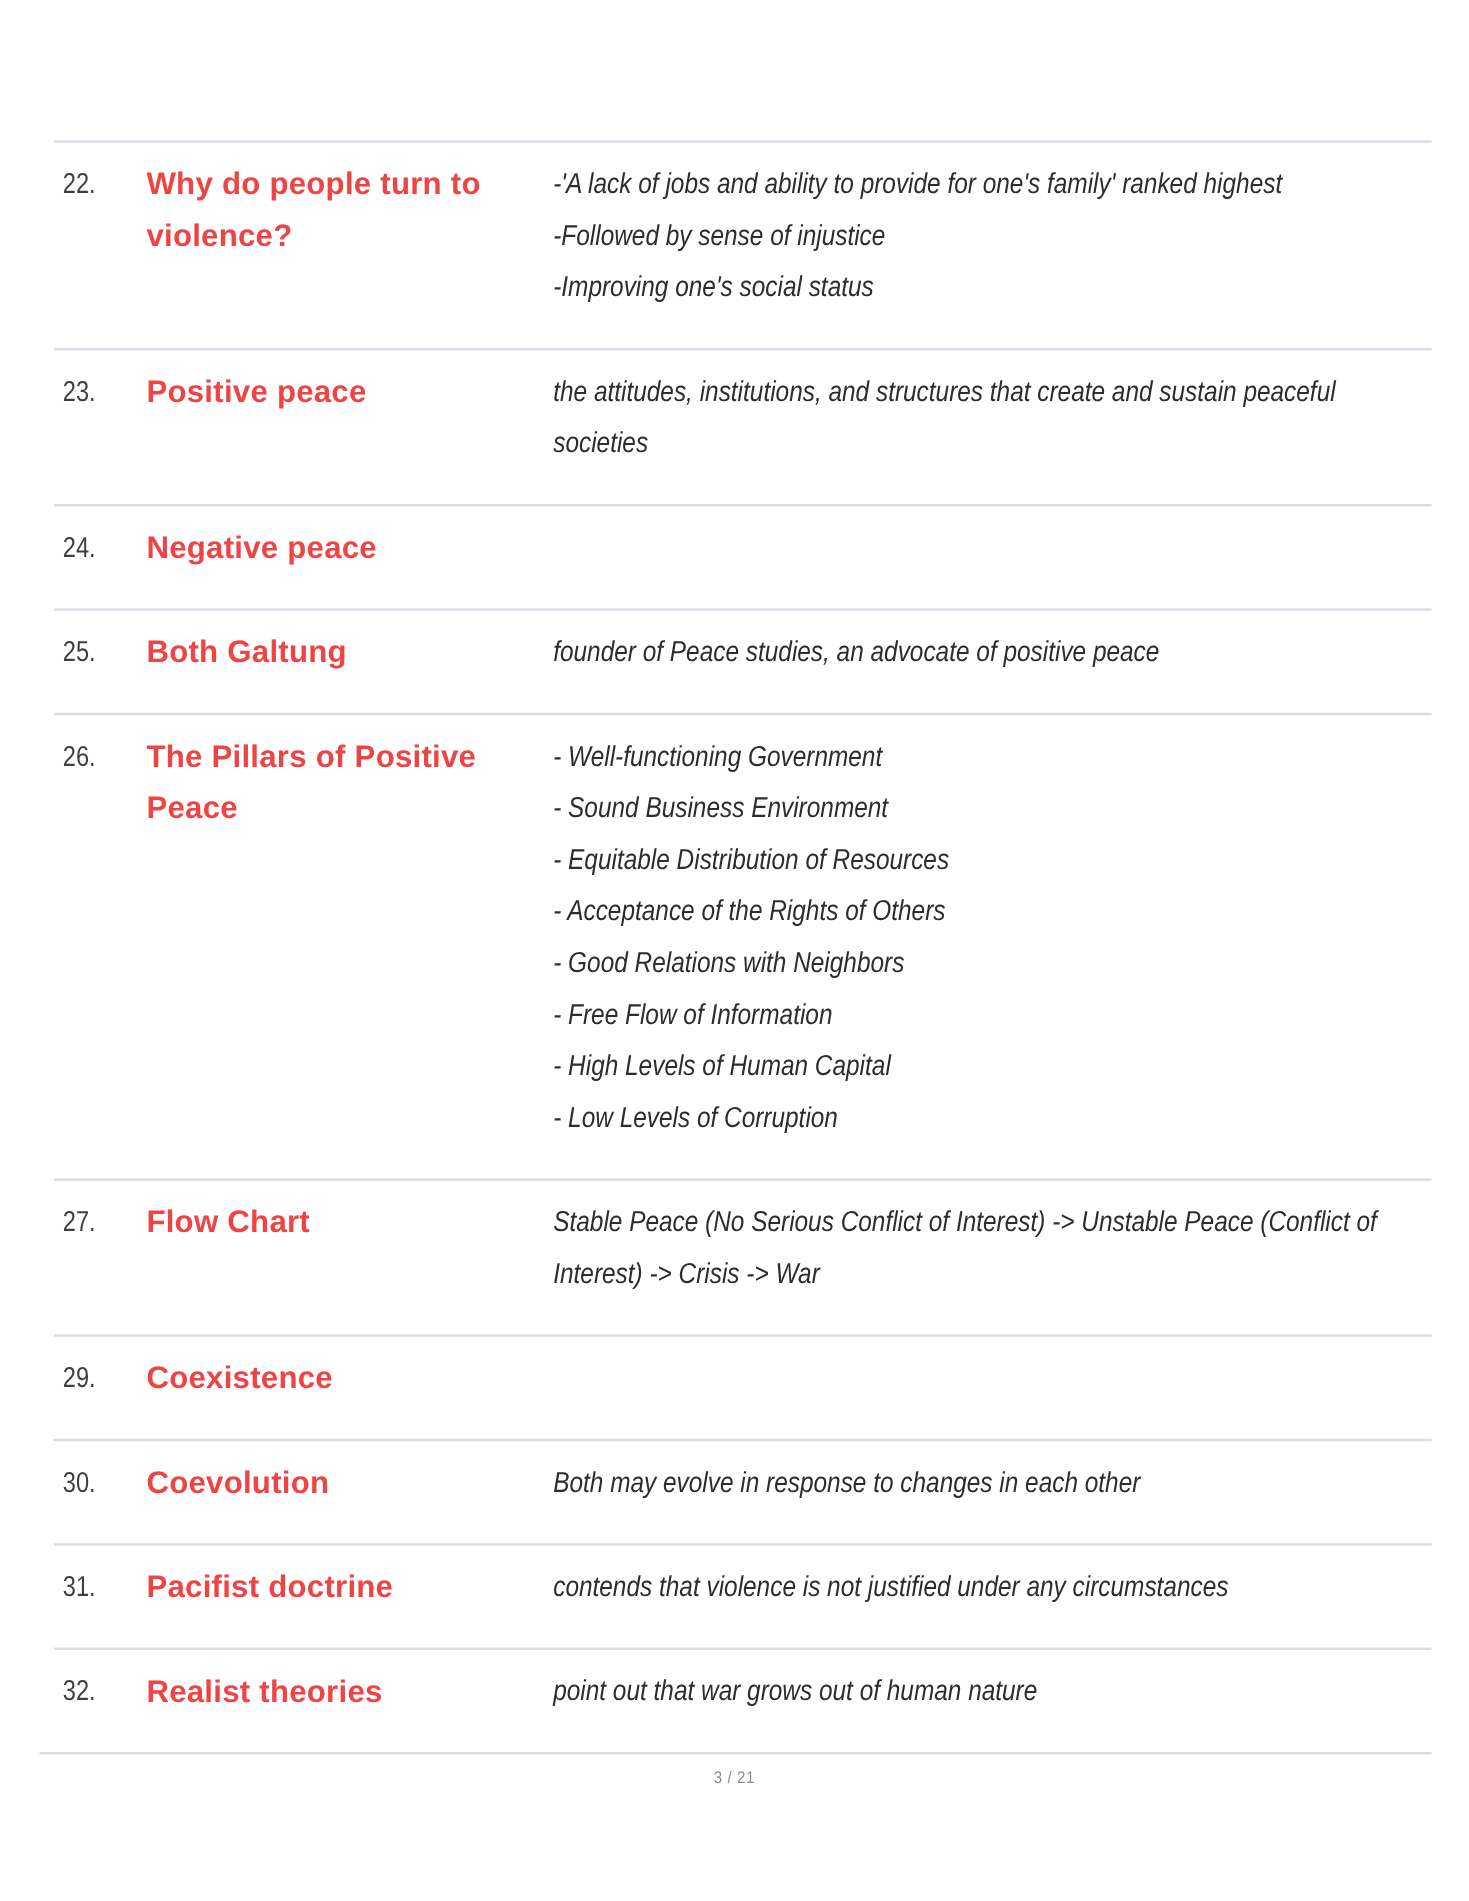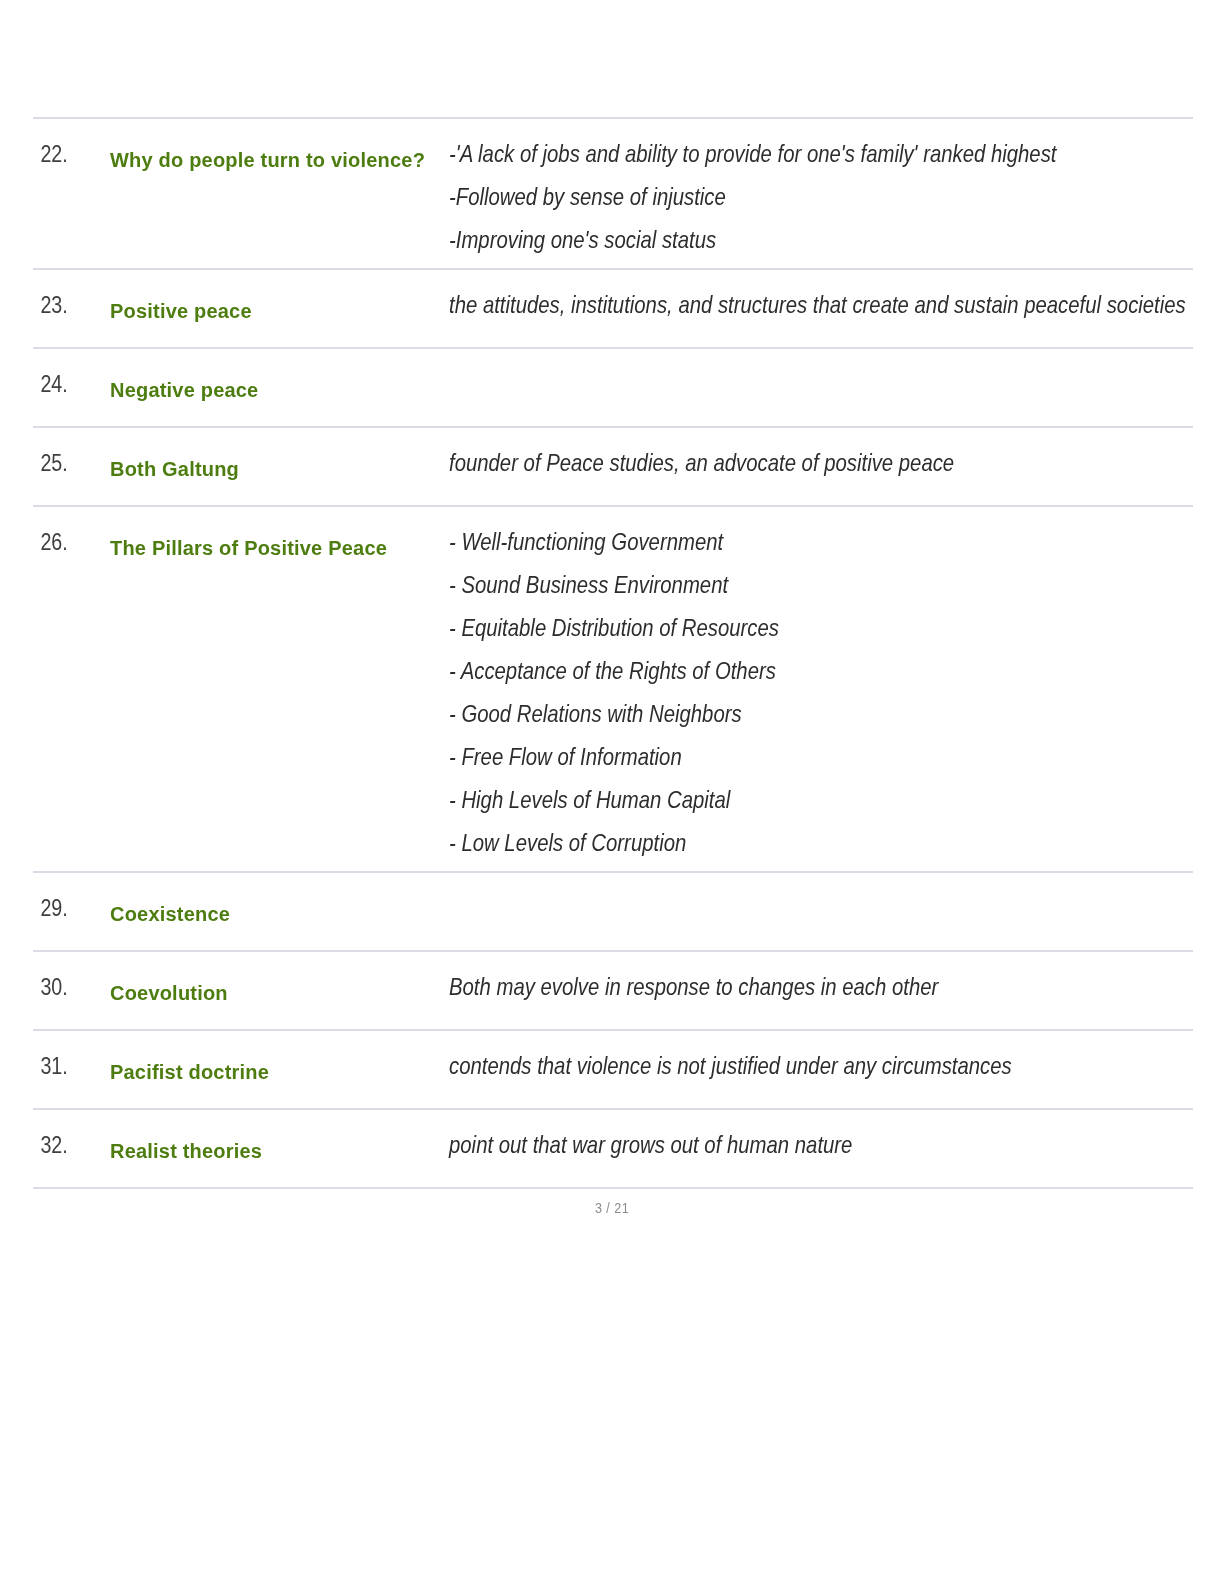--- a/index.html
+++ b/index.html
@@ -15,41 +15,42 @@
     overflow: hidden;
   }
   .entries {
     margin: 117px 31px 0 33px;
     border-bottom: 2px solid #d9dce4;
   }
   .row {
     display: flex;
     align-items: flex-start;
     border-top: 2px solid #d9dce4;
-    padding: 13px 0 7px 0;
+    padding: 13px 0 29px 0;
+    margin-left: 12px;
   }
   .num {
     width: 77px;
     box-sizing: border-box;
     padding-left: 9px;
     flex: 0 0 auto;
     font-size: 24px;
     line-height: 43px;
     font-weight: 300;
     color: #3f3f3f;
     transform: scaleX(0.82);
     transform-origin: 0 0;
   }
   .term {
     width: 339px;
     flex: 0 0 auto;
-    font-size: 20px;
-    line-height: 57px;
+    font-size: 26px;
+    line-height: 43px;
     font-weight: 600;
-    color: #4d7c0f;
+    color: #ef4444;
     letter-spacing: 0.2px;
   }
   .def {
     flex: 1 1 auto;
     overflow: visible;
     font-style: italic;
   }
   .def-inner {
     display: block;
     width: 118%;
@@ -116,20 +117,27 @@
 - Sound Business Environment
 - Equitable Distribution of Resources
 - Acceptance of the Rights of Others
 - Good Relations with Neighbors
 - Free Flow of Information
 - High Levels of Human Capital
 - Low Levels of Corruption</span>
     </div>
   </div>
 
+  <div class="row">
+    <div class="num">27.</div>
+    <div class="term">Flow Chart</div>
+    <div class="def">
+      <span class="def-inner">Stable Peace (No Serious Conflict of Interest) -&gt; Unstable Peace (Conflict of Interest) -&gt; Crisis -&gt; War</span>
+    </div>
+  </div>
 
 
   <div class="row">
     <div class="num">29.</div>
     <div class="term">Coexistence</div>
   </div>
 
   <div class="row">
     <div class="num">30.</div>
     <div class="term">Coevolution</div>

